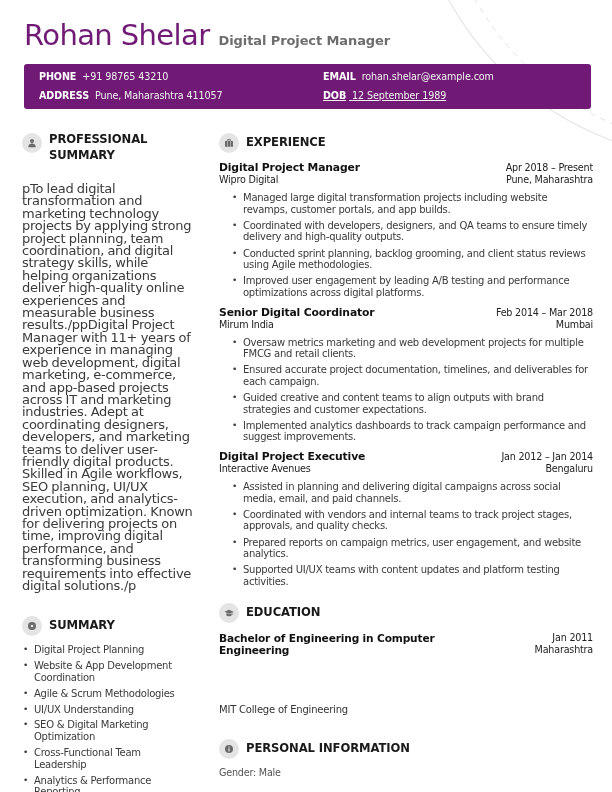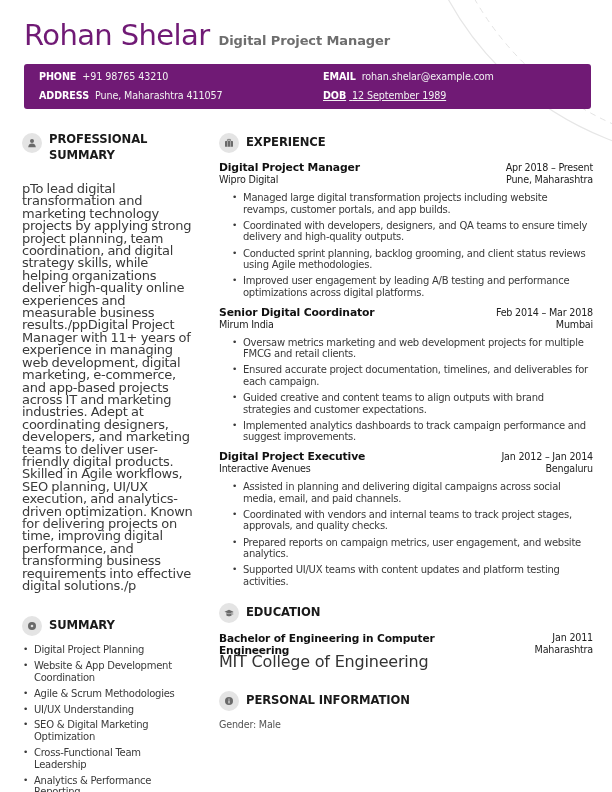--- a/index.html
+++ b/index.html
@@ -37,21 +37,21 @@
   .job-top { display: flex; justify-content: space-between; align-items: baseline; }
   .job-title { font-weight: bold; font-size: 10.8px; color: #111; letter-spacing: -0.15px; }
   .job-dates { font-size: 9.6px; color: #222; letter-spacing: -0.2px; }
   .job-sub { display: flex; justify-content: space-between; font-size: 9.6px; color: #222; line-height: 12px; letter-spacing: -0.2px; }
   .job ul.bullets { margin-top: 6px; padding-left: 12px; }
   .job ul.bullets li { line-height: 11.6px; margin-bottom: 4.6px; }
 
   .edu-row { display: flex; justify-content: space-between; }
   .edu-left { width: 230px; }
   .edu-degree { font-size: 10.6px; color: #111; line-height: 12.2px; letter-spacing: -0.15px; font-weight: 600; }
-  .edu-school { font-size: 16px; color: #333; line-height: 12px; letter-spacing: -0.2px; }
+  .edu-school { font-size: 10px; color: #333; line-height: 12px; letter-spacing: -0.2px; margin-top: 48px; }
   .edu-right { text-align: right; font-size: 9.6px; color: #222; line-height: 12px; letter-spacing: -0.2px; }
   .personal { font-size: 9.6px; color: #555; letter-spacing: -0.2px; }
 </style>
 </head>
 <body>
 
 <svg class="deco" viewBox="0 0 612 792">
   <circle cx="720" cy="-150" r="310" fill="none" stroke="#e6e6e6" stroke-width="1.2"></circle>
   <circle cx="735" cy="-150" r="300" fill="none" stroke="#e0e0e0" stroke-width="0.9" stroke-dasharray="6 5"></circle>
 </svg>

